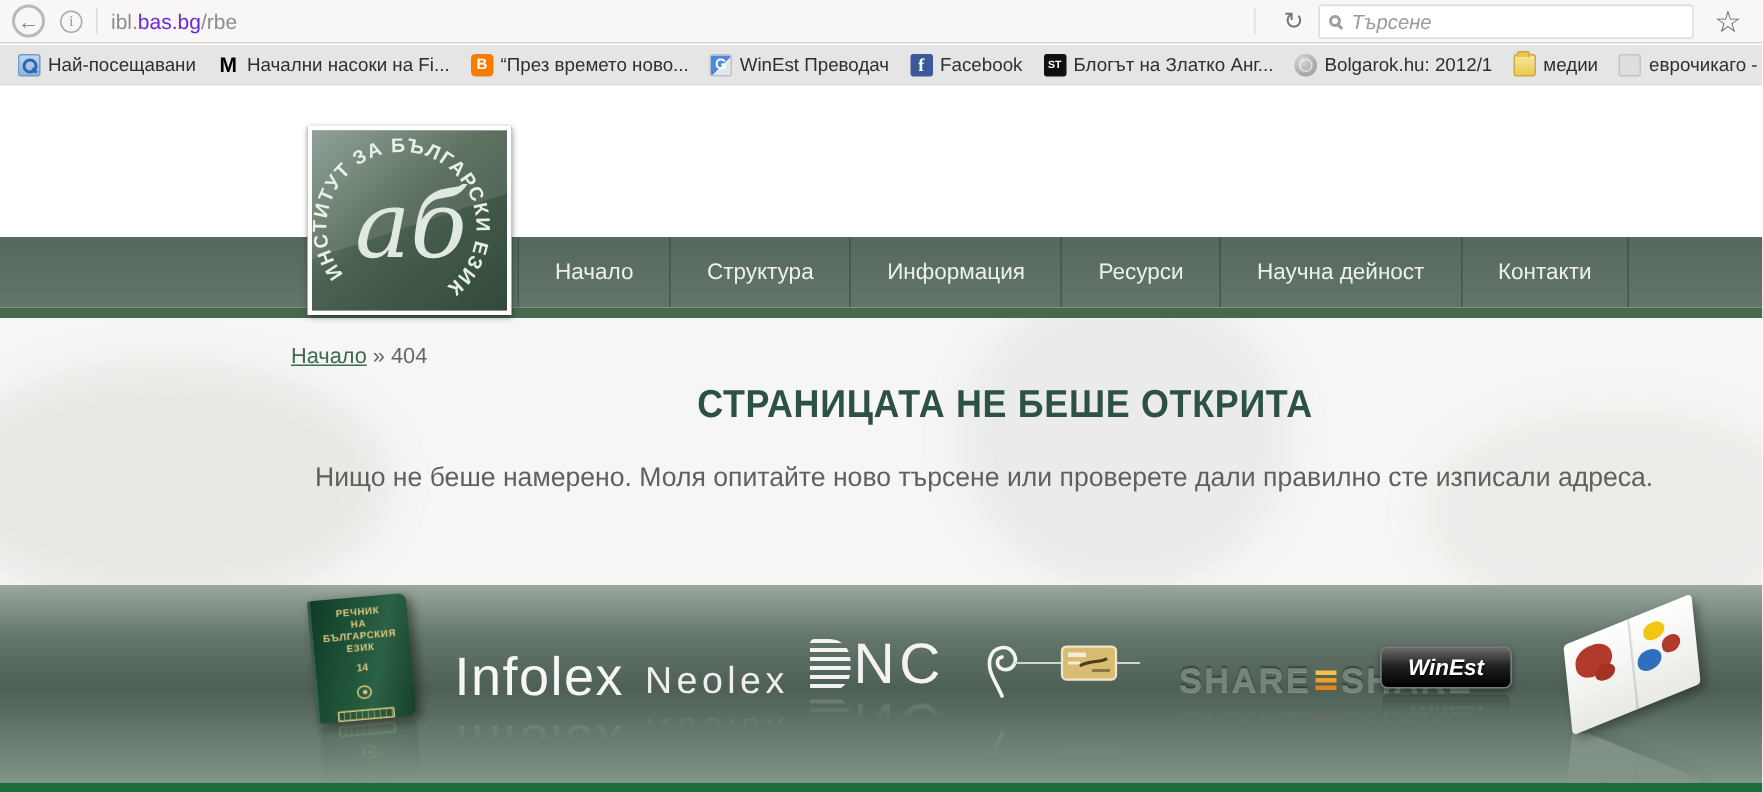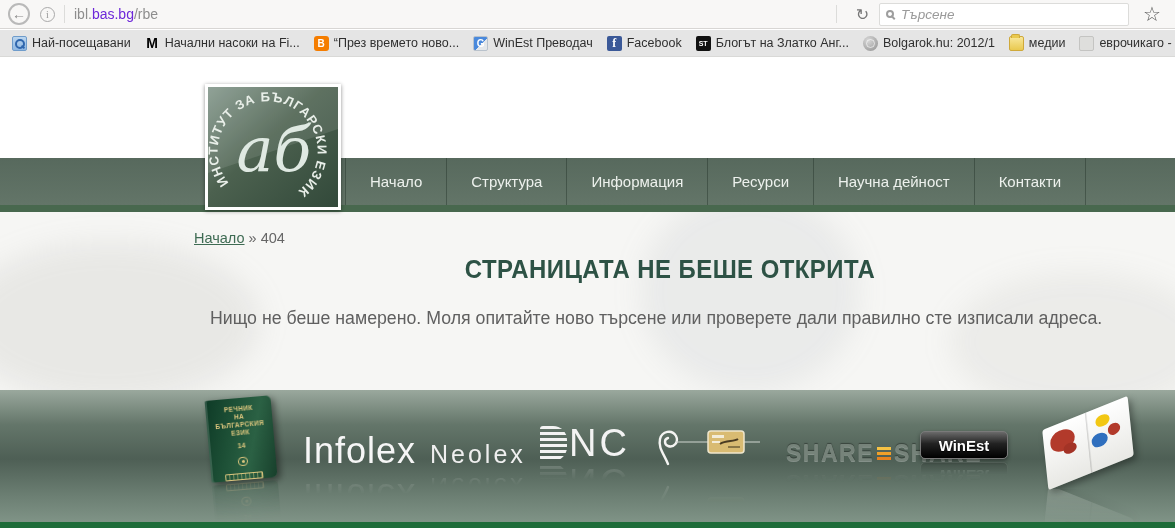--- a/index.html
+++ b/index.html
@@ -133,21 +133,21 @@
   .ms-bars { display:flex; flex-direction:column; gap:2px; margin:0 3px; }
   .ms-bars span { width:14px; height:3px; display:block; }
   .ms-bars span:nth-child(1){ background:#f6c244; }
   .ms-bars span:nth-child(2){ background:#f0a029; }
   .ms-bars span:nth-child(3){ background:#e6831f; }
 
   .winest { left:920px; top:41px; width:88px; height:28px; border-radius:5px;
     background:linear-gradient(#6a6a6a,#222 45%,#000); border:1px solid #7a7a7a;
     display:flex; align-items:center; justify-content:center;
     box-shadow:0 2px 4px rgba(0,0,0,.4); }
-  .winest-label { color:#fff; font-weight:bold; font-size:15px; text-shadow:0 1px 1px #000; }
+  .winest-label { color:#fff; font-weight:bold; font-size:15px; text-shadow:0 1px 1px #000;font-style:italic; }
 
   .mapbook { left:1036px; top:12px; width:104px; height:84px; }
   .mb-pages { position:absolute; left:6px; top:12px; width:92px; height:58px;
     transform:rotate(-22deg) skewX(-16deg);
     background:linear-gradient(#ffffff,#e8e8e4); border-radius:3px;
     box-shadow:3px 4px 7px rgba(0,0,0,.35); overflow:hidden; }
   .mb-fold { position:absolute; left:50%; top:0; width:2px; height:100%;
     background:linear-gradient(90deg, rgba(0,0,0,.18), rgba(0,0,0,.02)); }
   .blob { position:absolute; border-radius:45% 60% 50% 55%; }
   .blob-r1 { left:7px; top:7px; width:26px; height:20px; background:#b23a2b; }

